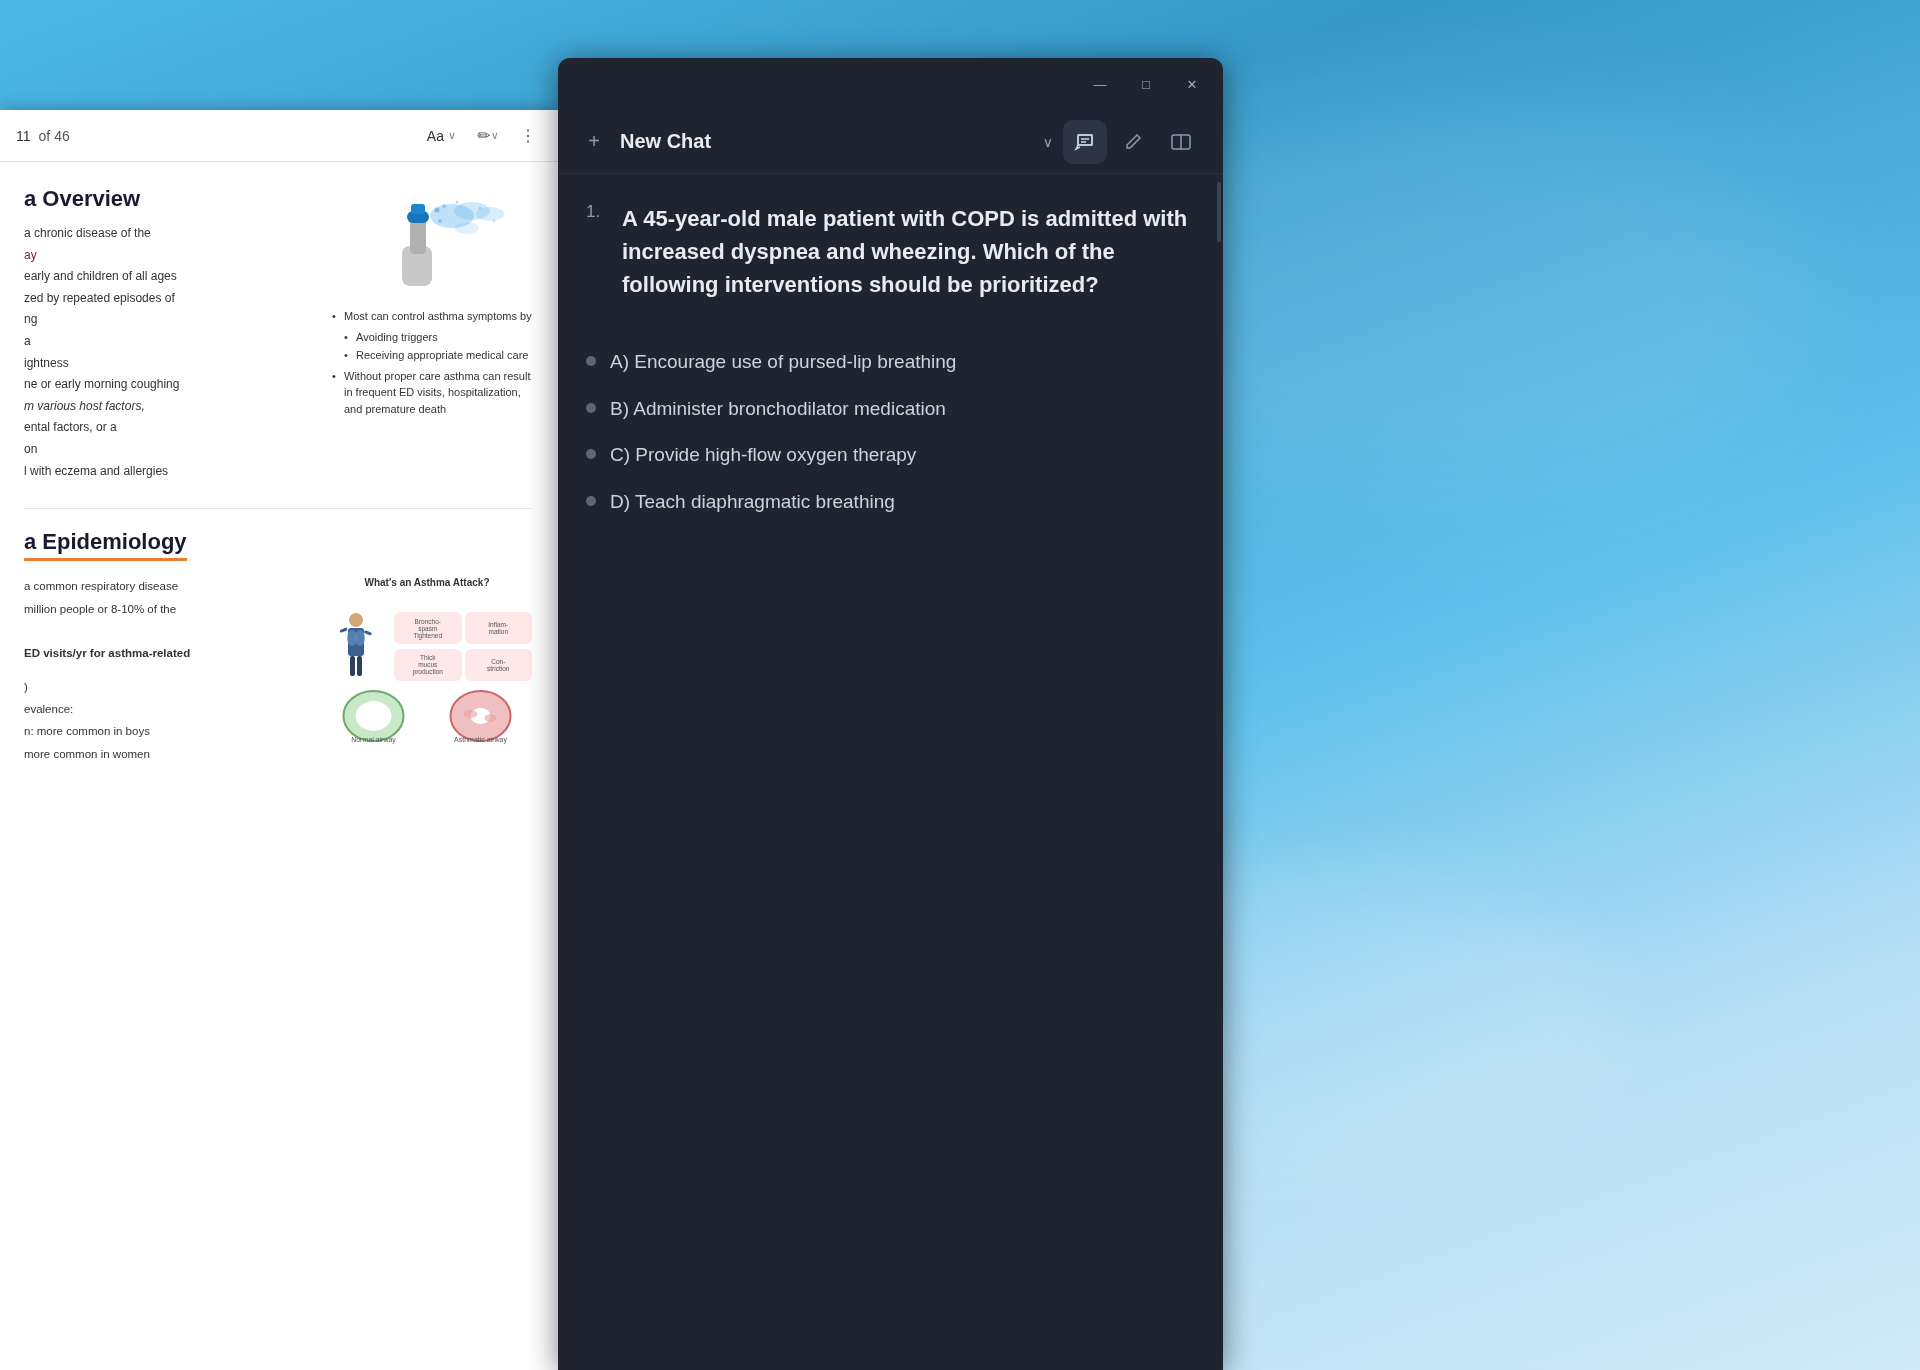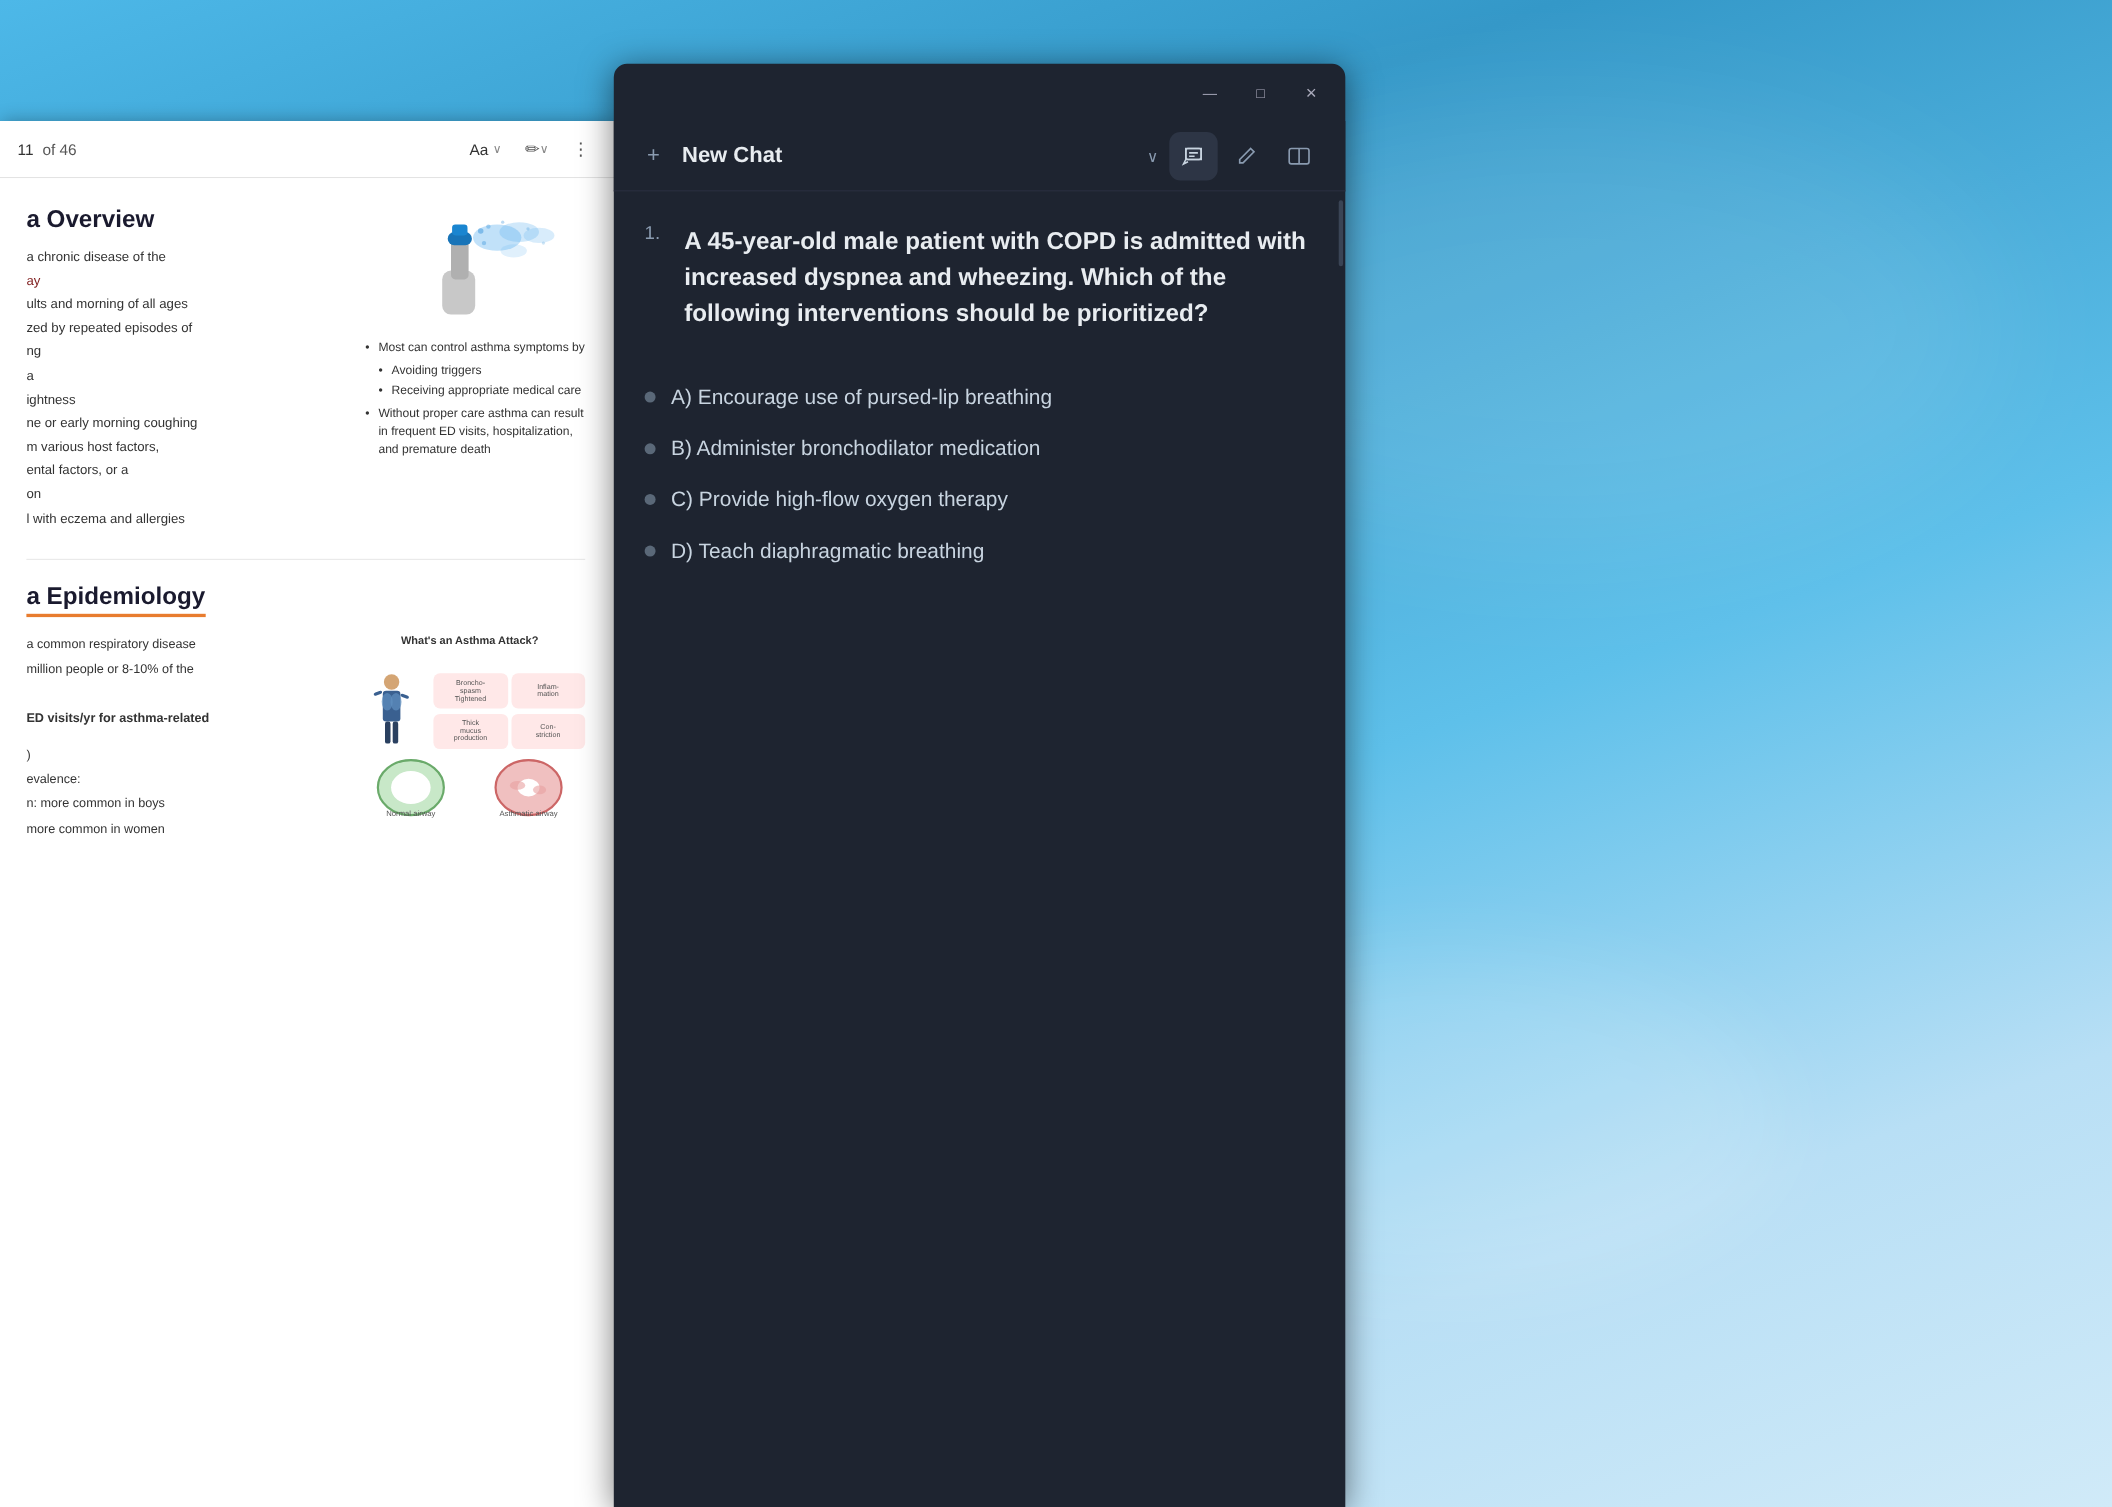--- a/index.html
+++ b/index.html
@@ -334,27 +334,27 @@
       <div class="pdf-scrollbar-thumb-elem"></div>
     </div>
 
     <div style="padding: 24px 28px 24px 24px; background: white; height: calc(100% - 52px); overflow-y: hidden; position: relative;">
 
       <div style="display:flex; gap:20px; margin-bottom: 28px;">
         <div style="flex:1;">
           <div style="font-size:22px; font-weight:700; color:#1a1a2e; margin-bottom:12px;">a Overview</div>
           <p style="font-size:12px; color:#333; line-height:1.55; margin-bottom:3px;">a chronic disease of the</p>
           <p style="font-size:12px; color:#7f1d1d; line-height:1.55; margin-bottom:3px;">ay</p>
-          <p style="font-size:12px; color:#333; line-height:1.55; margin-bottom:3px;">ults and morning of all ages</p>
+          <p style="font-size:12px; color:#333; line-height:1.55; margin-bottom:3px;">early and children of all ages</p>
           <p style="font-size:12px; color:#333; line-height:1.55; margin-bottom:3px;">zed by repeated episodes of</p>
           <p style="font-size:12px; color:#333; line-height:1.55; margin-bottom:3px;">ng</p>
           <p style="font-size:12px; color:#333; line-height:1.55; margin-bottom:3px;">a</p>
           <p style="font-size:12px; color:#333; line-height:1.55; margin-bottom:3px;">ightness</p>
           <p style="font-size:12px; color:#333; line-height:1.55; margin-bottom:3px;">ne or early morning coughing</p>
-          <p style="font-size:12px; color:#333; line-height:1.55; margin-bottom:3px;">m various host factors,</p>
+          <p style="font-size:12px; color:#333; line-height:1.55; margin-bottom:3px;font-style:italic;">m various host factors,</p>
           <p style="font-size:12px; color:#333; line-height:1.55; margin-bottom:3px;">ental factors, or a</p>
           <p style="font-size:12px; color:#333; line-height:1.55; margin-bottom:3px;">on</p>
           <p style="font-size:12px; color:#333; line-height:1.55;">l with eczema and allergies</p>
         </div>
         <div style="width:200px; flex-shrink:0;">
 
           <svg width="190" height="110" viewBox="0 0 190 110" style="display:block; margin-bottom:12px;">
 
             <rect x="70" y="60" width="30" height="40" rx="8" fill="#c8c8c8"></rect>
             <rect x="78" y="30" width="16" height="38" rx="4" fill="#b0b0b0"></rect>

